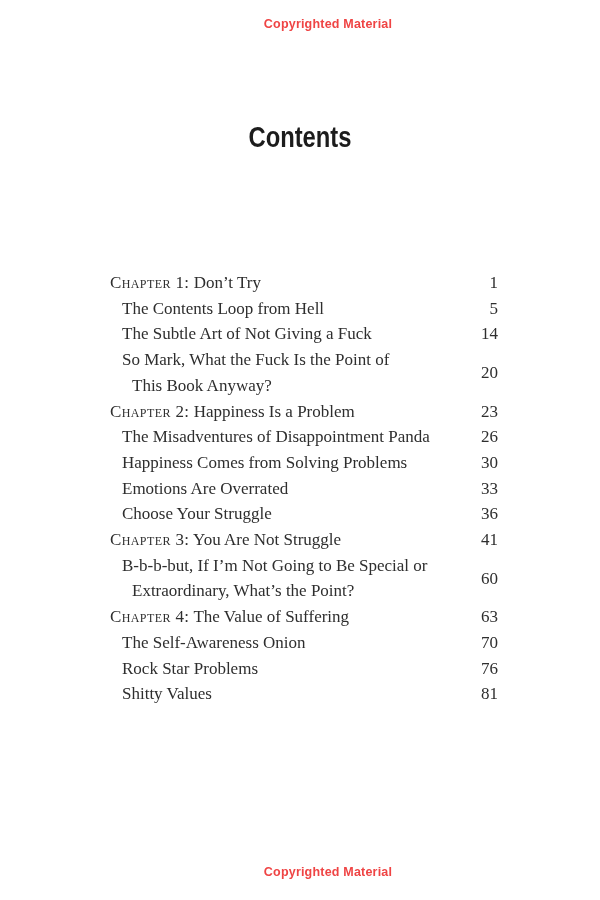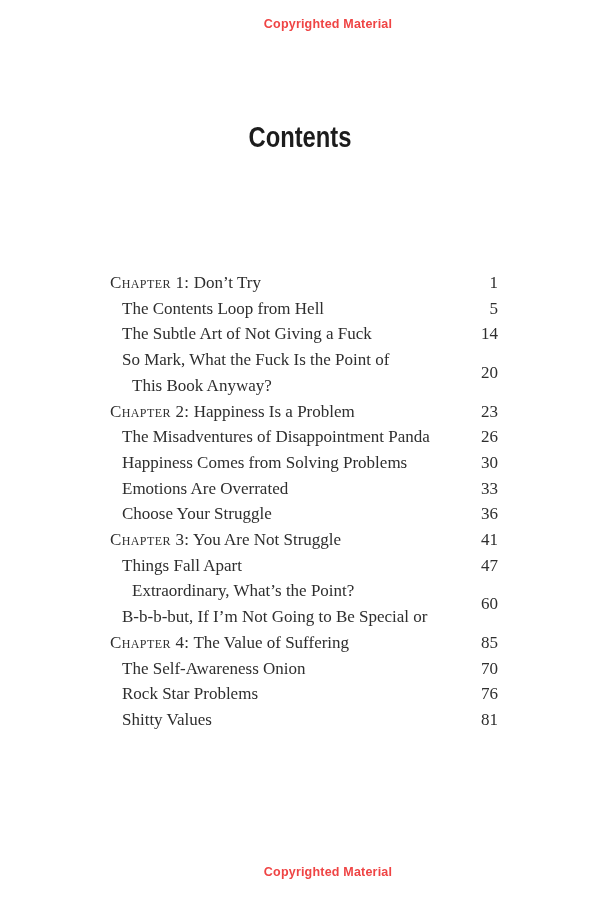--- a/index.html
+++ b/index.html
@@ -137,36 +137,30 @@
         <div class="pagenum">36</div>
       </div>
     </div>
     <div class="chapter">
       <div class="row heading">
         <div class="entry-text"><span class="smallcaps">Chapter 3:</span><span> You Are Not Struggle</span></div>
         <div class="pagenum">41</div>
       </div>
       <div class="row item">
         <div class="entry-text">
-          <div class="line">Things Fall Apart</div>
-        </div>
-        <div class="pagenum">47</div>
-      </div>
-      <div class="row item">
-        <div class="entry-text">
+          <div class="line">B-b-b-but, If I’m Not Going to Be Special or</div>
           <div class="line cont">Extraordinary, What’s the Point?</div>
-          <div class="line">B-b-b-but, If I’m Not Going to Be Special or</div>
         </div>
         <div class="pagenum">60</div>
       </div>
     </div>
     <div class="chapter">
       <div class="row heading">
         <div class="entry-text"><span class="smallcaps">Chapter 4:</span><span> The Value of Suffering</span></div>
-        <div class="pagenum">85</div>
+        <div class="pagenum">63</div>
       </div>
       <div class="row item">
         <div class="entry-text">
           <div class="line">The Self-Awareness Onion</div>
         </div>
         <div class="pagenum">70</div>
       </div>
       <div class="row item">
         <div class="entry-text">
           <div class="line">Rock Star Problems</div>

